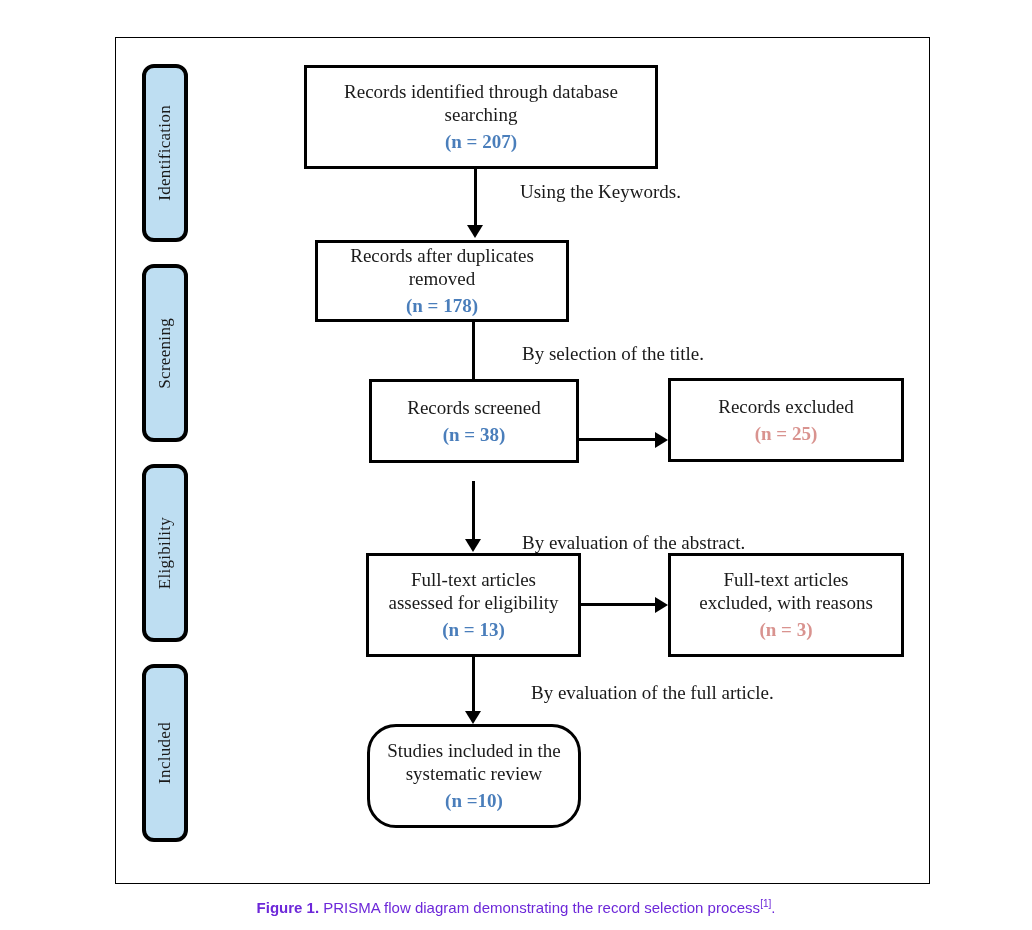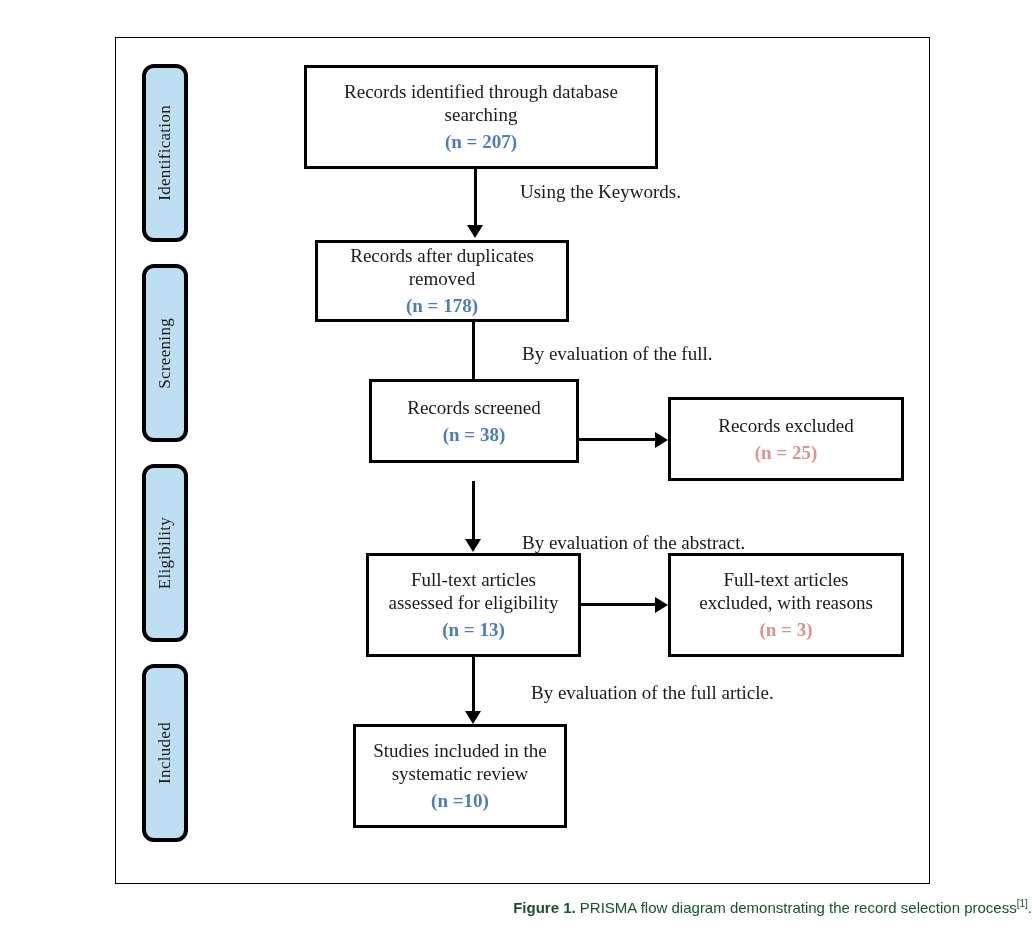--- a/index.html
+++ b/index.html
@@ -152,24 +152,24 @@
   #note-title    { left: 521px; top: 342px; }
   #note-abstract { left: 521px; top: 508px; }
   #note-full     { left: 530px; top: 681px; }
 
   
   .caption {
     position: absolute;
     left: 0;
     top: 898px;
     width: 1032px;
-    text-align: right;
+    text-align: center;
     font-family: "Liberation Sans", sans-serif;
     font-size: 15px;
-    color: #14532d;
+    color: #6d28d9;
   }
   .caption .caption-label {
     font-weight: bold;
   }
   .caption .caption-ref {
     font-size: 10px;
     vertical-align: super;
   }
 </style>
 </head>
@@ -202,31 +202,31 @@
     <div class="v-head" id="conn1-head" style="left:351px; top:187px;"></div>
     <span class="edge-note" id="note-keywords" style="left:404px; top:143px;">Using the Keywords.</span>
 
     <div class="flow-box" id="box-duplicates" style="left:199px; top:202px;">
       <span class="box-text">Records after duplicates removed</span>
       <span class="box-count count-blue">(n = 178)</span>
     </div>
 
     <div class="v-line" id="conn2-line" style="left:356px; top:284px;"></div>
     <div class="v-head" id="conn2-head" style="left:349px; top:344px;"></div>
-    <span class="edge-note" id="note-title" style="left:406px; top:305px;">By evaluation of the full.</span>
+    <span class="edge-note" id="note-title" style="left:406px; top:305px;">By selection of the title.</span>
 
     <div class="flow-box" id="box-screened" style="left:253px; top:341px;">
       <span class="box-text">Records screened</span>
       <span class="box-count count-blue">(n = 38)</span>
     </div>
 
     <div class="h-line" id="hconn1-line" style="left:463px; top:400px;"></div>
     <div class="h-head" id="hconn1-head" style="left:539px; top:394px;"></div>
 
-    <div class="flow-box" id="box-excluded" style="left:552px; top:359px;">
+    <div class="flow-box" id="box-excluded" style="left:552px; top:340px;">
       <span class="box-text">Records excluded</span>
       <span class="box-count count-red">(n = 25)</span>
     </div>
 
     <div class="v-line" id="conn3-line" style="left:356px; top:443px;"></div>
     <div class="v-head" id="conn3-head" style="left:349px; top:501px;"></div>
     <span class="edge-note" id="note-abstract" style="left:406px; top:494px;">By evaluation of the abstract.</span>
 
     <div class="flow-box" id="box-fulltext" style="left:250px; top:515px;">
       <span class="box-text">Full-text articles</span>
@@ -240,21 +240,21 @@
     <div class="flow-box" id="box-ftexcluded" style="left:552px; top:515px;">
       <span class="box-text">Full-text articles</span>
       <span class="box-text">excluded, with reasons</span>
       <span class="box-count count-red">(n = 3)</span>
     </div>
 
     <div class="v-line" id="conn4-line" style="left:356px; top:619px;"></div>
     <div class="v-head" id="conn4-head" style="left:349px; top:673px;"></div>
     <span class="edge-note" id="note-full" style="left:415px; top:644px;">By evaluation of the full article.</span>
 
-    <div class="flow-box" id="box-included" style="left:237px; top:686px;">
+    <div class="flow-box" id="box-included" style="left:251px; top:686px;border-radius:29px;">
       <span class="box-text">Studies included in the</span>
       <span class="box-text">systematic review</span>
       <span class="box-count count-blue">(n =10)</span>
     </div>
 
   </div>
 
   <div class="caption">
     <span class="caption-label">Figure 1.</span><span>&nbsp;</span><span>PRISMA flow diagram demonstrating the record selection process</span><span class="caption-ref">[1]</span><span>.</span>
   </div>

